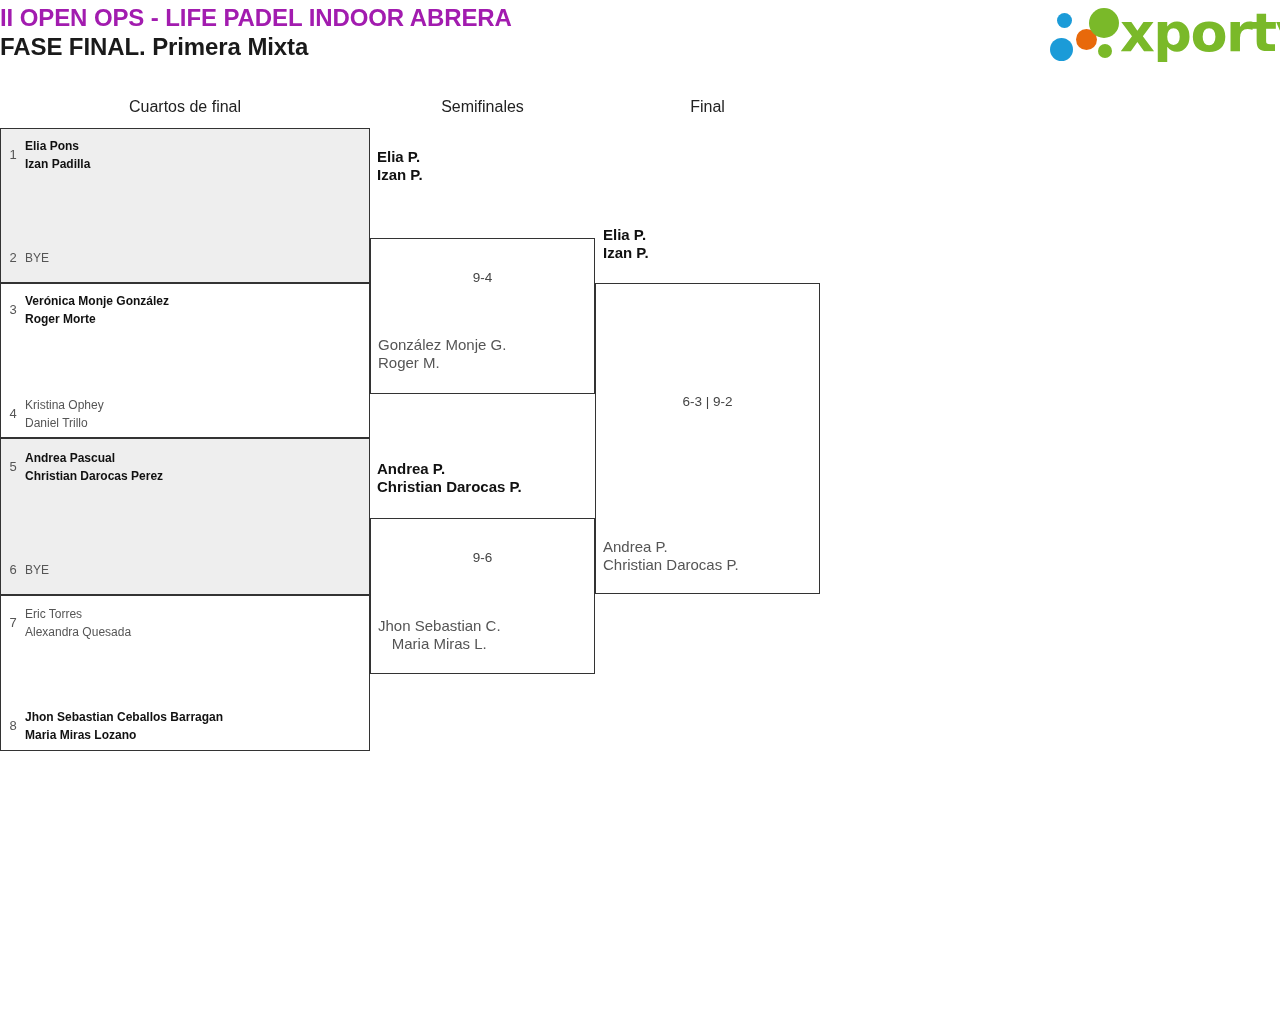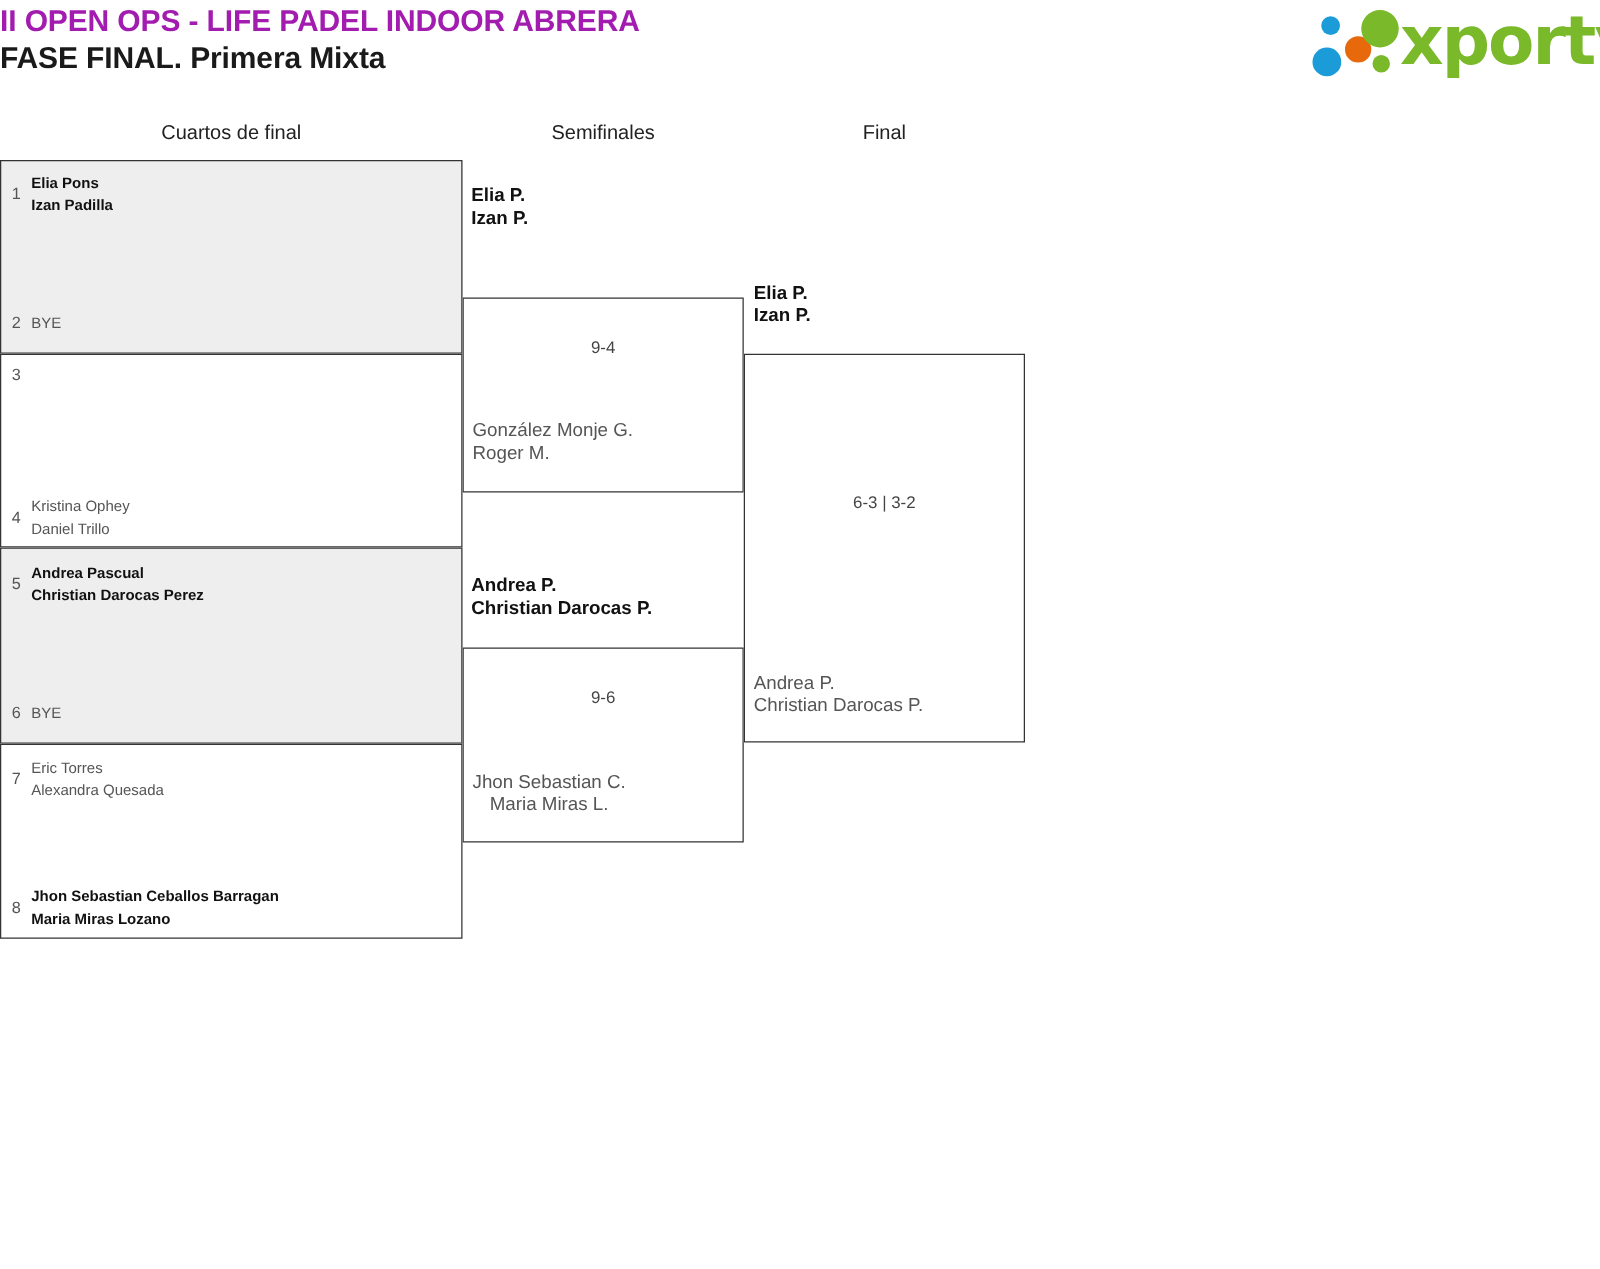--- a/index.html
+++ b/index.html
@@ -198,20 +198,24 @@
       <span class="seed">2</span>
       <span class="names">
         <span class="nm">BYE</span>
       </span>
     </div>
   </div>
 
   <div class="match plain" style="left:0px; top:283px; width:370px; height:155px;">
     <div class="team" style="top:8px;">
       <span class="seed">3</span>
+      <span class="names winner">
+        <span class="nm">Verónica Monje González</span>
+        <span class="nm">Roger Morte</span>
+      </span>
     </div>
     <div class="team" style="top:112px;">
       <span class="seed">4</span>
       <span class="names">
         <span class="nm">Kristina Ophey</span>
         <span class="nm">Daniel Trillo</span>
       </span>
     </div>
   </div>
 
@@ -274,20 +278,20 @@
       <span class="nm">Maria Miras L.</span>
     </div>
   </div>
 
   <div class="team-label winner" style="left:603px; top:226px;">
     <span class="nm">Elia P.</span>
     <span class="nm">Izan P.</span>
   </div>
 
   <div class="match plain" style="left:595px; top:283px; width:225px; height:311px;">
-    <div class="score" style="top:109px;">6-3 | 3-2</div>
+    <div class="score" style="top:109px;">6-3 | 9-2</div>
     <div class="team-label" style="left:7px; top:254px;">
       <span class="nm">Andrea P.</span>
       <span class="nm">Christian Darocas P.</span>
     </div>
   </div>
 
 </div>
 
 </body></html>

